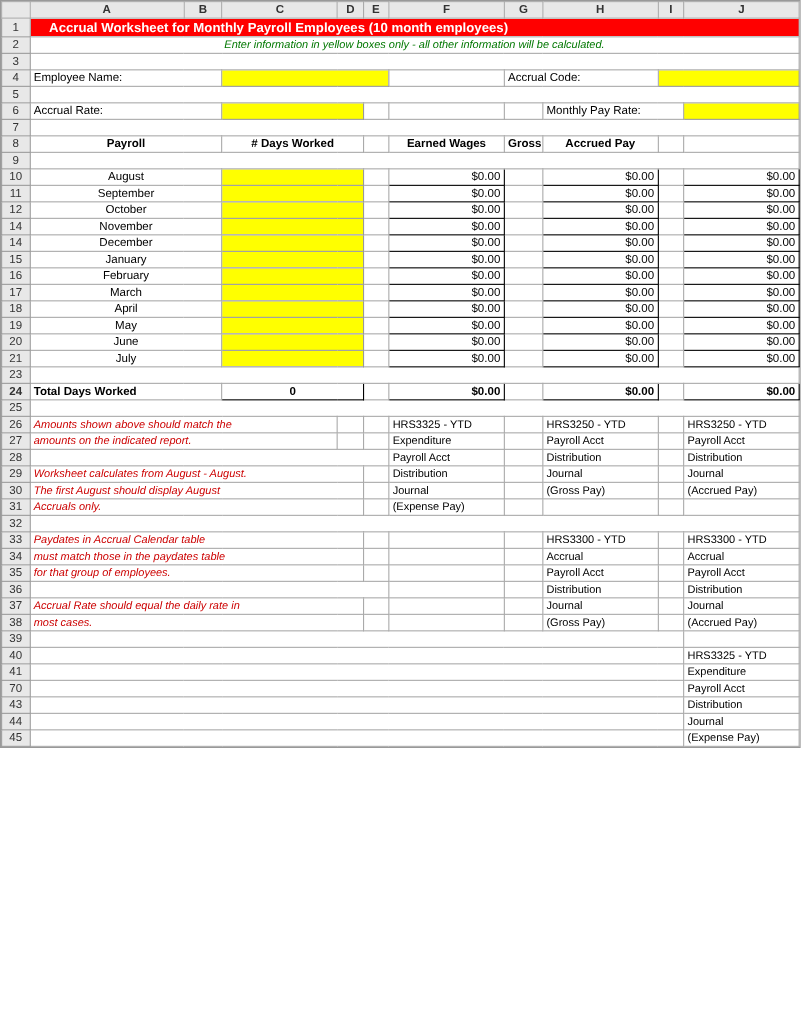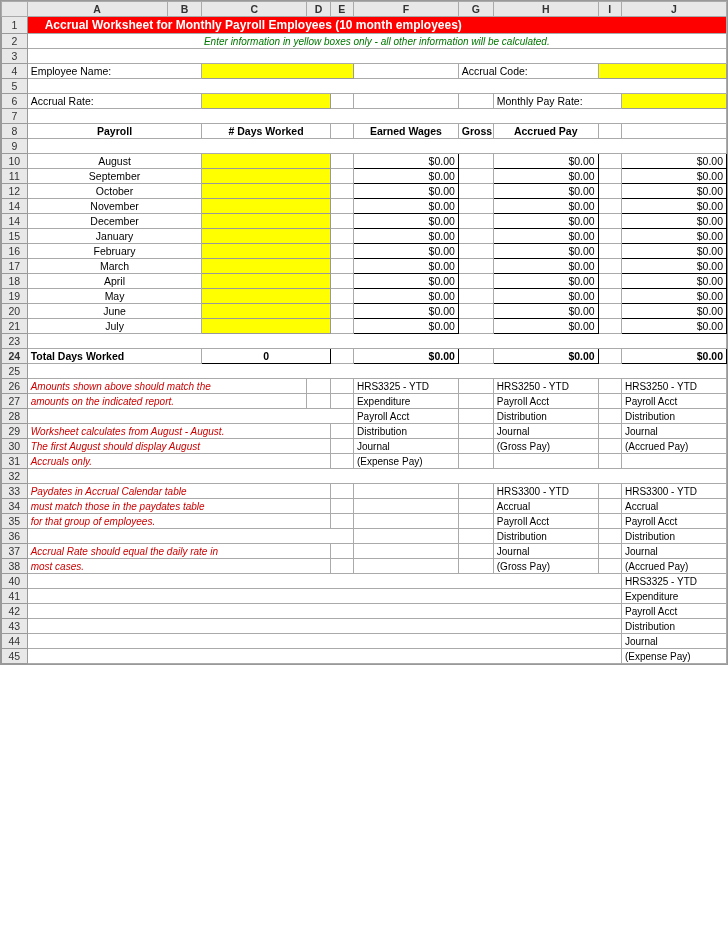--- a/index.html
+++ b/index.html
@@ -471,35 +471,40 @@
       <td class="col-row-num">38</td>
       <td colspan="4" class="red-italic">most cases.</td>
       <td></td>
       <td></td>
       <td></td>
       <td class="report-text">(Gross Pay)</td>
       <td></td>
       <td class="report-text">(Accrued Pay)</td>
     </tr>
 
+    <tr>
+      <td class="col-row-num">39</td>
+      <td colspan="9"></td>
+      <td></td>
+    </tr>
 
     <tr>
       <td class="col-row-num">40</td>
       <td colspan="9"></td>
       <td class="report-text">HRS3325 - YTD</td>
     </tr>
 
     <tr>
       <td class="col-row-num">41</td>
       <td colspan="9"></td>
       <td class="report-text">Expenditure</td>
     </tr>
 
     <tr>
-      <td class="col-row-num">42</td>
+      <td class="col-row-num">70</td>
       <td colspan="9"></td>
       <td class="report-text">Payroll Acct</td>
     </tr>
 
     <tr>
       <td class="col-row-num">43</td>
       <td colspan="9"></td>
       <td class="report-text">Distribution</td>
     </tr>
 

